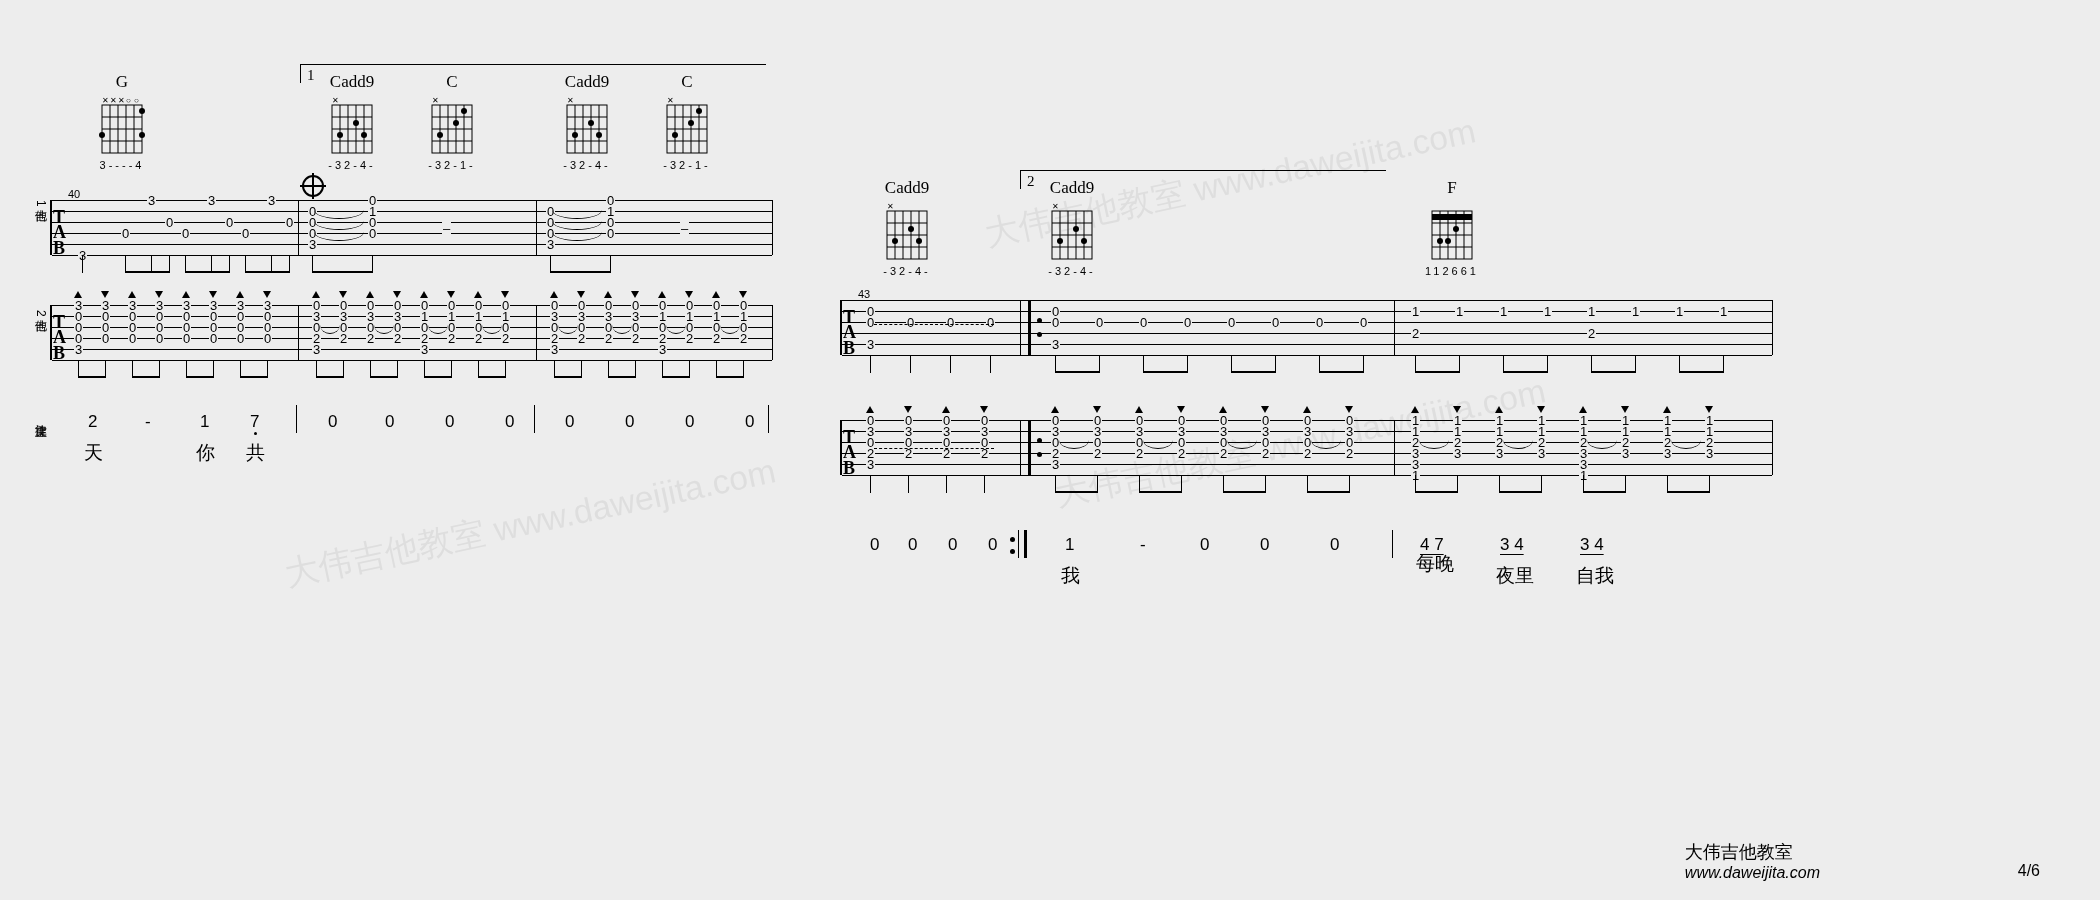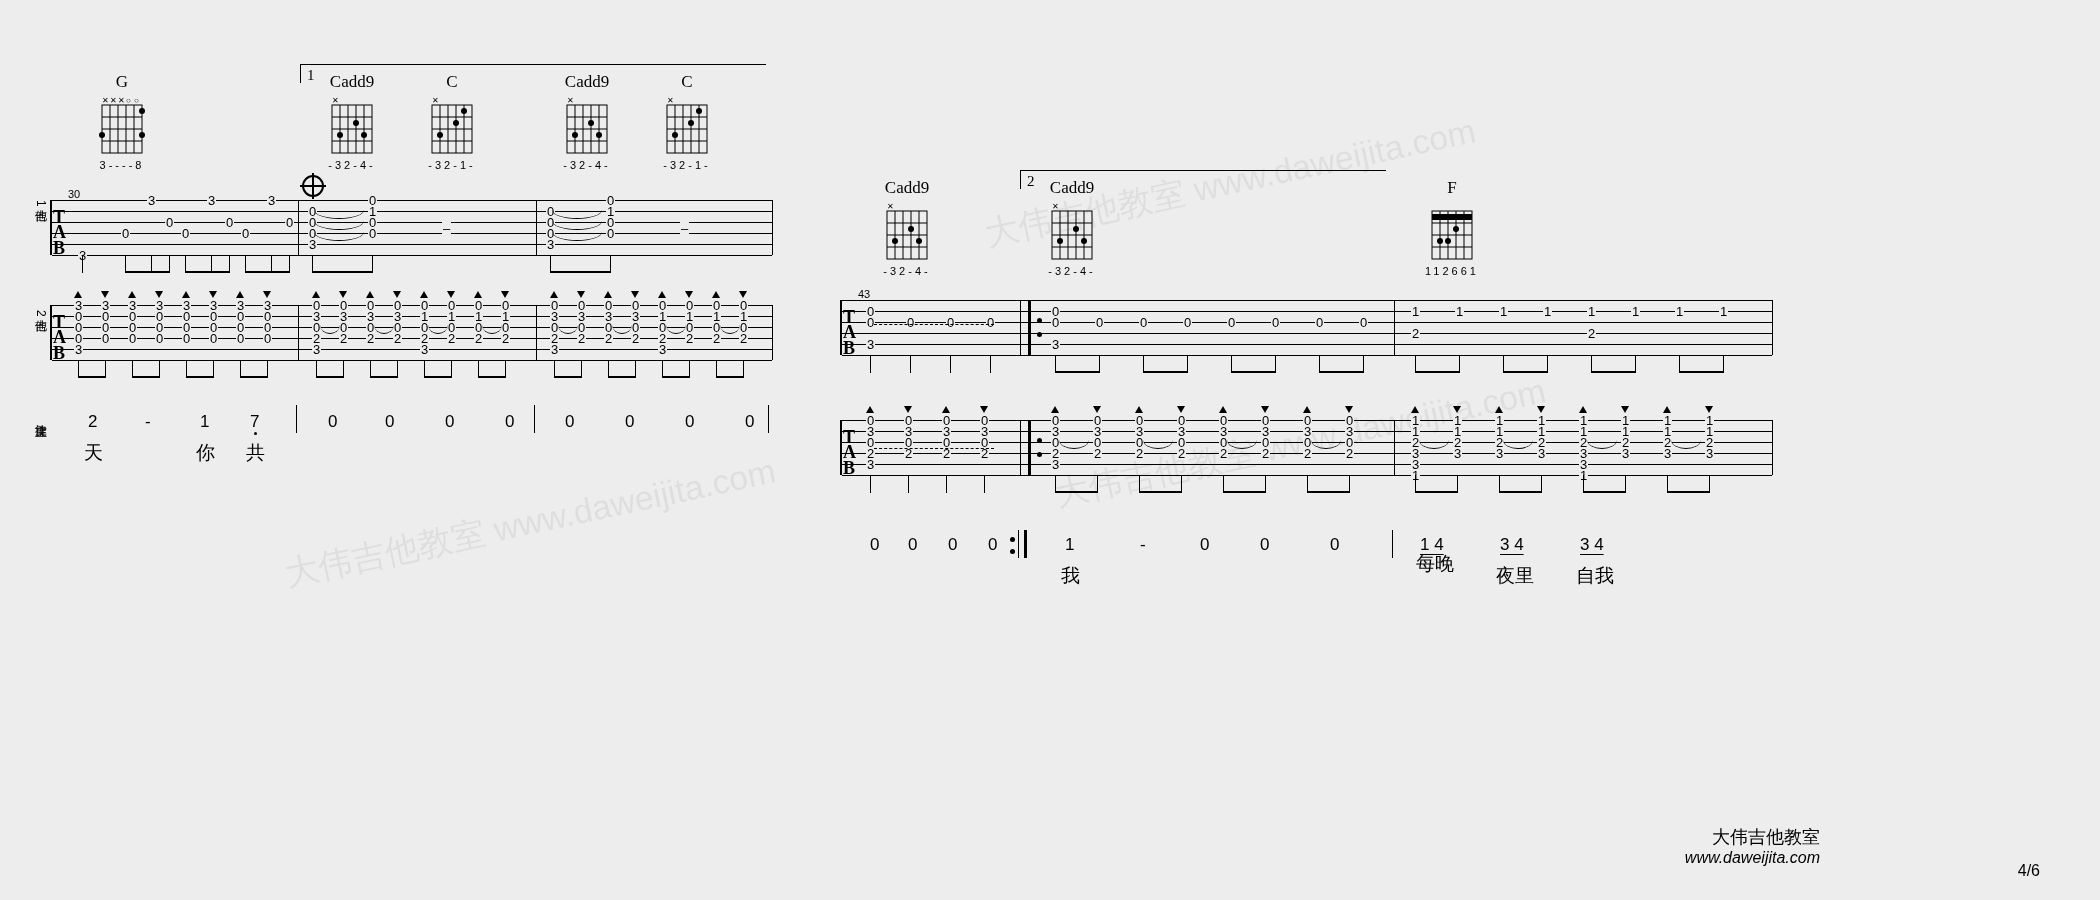--- a/index.html
+++ b/index.html
@@ -46,21 +46,21 @@
   .volta{position:absolute;border-top:1.5px solid #000;border-left:1.5px solid #000;height:18px}
   .volta .num{position:absolute;left:6px;top:2px;font-size:15px;font-family:"Times New Roman",serif}
 
   
   .meas{position:absolute;font-size:11px}
   .coda{position:absolute;width:18px;height:18px;border:2px solid #000;border-radius:50%}
   .coda::before,.coda::after{content:"";position:absolute;background:#000}
   .coda::before{left:50%;top:-4px;width:2px;height:26px;margin-left:-1px}
   .coda::after{top:50%;left:-4px;height:2px;width:26px;margin-top:-1px}
 
-  .footer{position:absolute;right:60px;bottom:33px;text-align:right;font-size:18px}
+  .footer{position:absolute;right:60px;bottom:18px;text-align:left;font-size:18px}
   .footer .site{font-style:italic;font-size:16px}
   .pgnum{position:absolute;right:60px;bottom:20px;font-size:16px}
 </style>
 </head>
 <body>
 
 <div class="page">
 
   <div class="wm" style="left:980px;top:160px">大伟吉他教室 www.daweijita.com</div>
   <div class="wm" style="left:1050px;top:420px">大伟吉他教室 www.daweijita.com</div>
@@ -81,21 +81,21 @@
         </g>
         <text x="6" y="8" font-size="8">✕</text>
         <text x="14" y="8" font-size="8">✕</text>
         <text x="22" y="8" font-size="8">✕</text>
         <text x="30" y="8" font-size="8">○</text>
         <text x="38" y="8" font-size="8">○</text>
         <circle cx="6" cy="40" r="3"></circle>
         <circle cx="46" cy="40" r="3"></circle>
         <circle cx="46" cy="16" r="3" fill="#000"></circle>
       </svg>
-    <div class="fing">3----8</div>
+    <div class="fing">3----4</div>
   </div>
 
   <div class="volta" style="left:300px;top:64px;width:465px">
       <span class="num">1</span>
     </div>
   <div class="chord" style="left:320px;top:72px">
       <div class="nm">Cadd9</div>
       <svg width="52" height="62">
         <g stroke="#000" stroke-width="1" fill="none">
           <rect x="6" y="10" width="40" height="48"></rect>
@@ -169,21 +169,21 @@
         </g>
         <text x="6" y="8" font-size="8">✕</text>
         <circle cx="14" cy="40" r="3"></circle>
         <circle cx="30" cy="28" r="3"></circle>
         <circle cx="38" cy="16" r="3"></circle>
       </svg>
       <div class="fing">-32-1-</div>
     </div>
 
   <div class="coda" style="left:302px;top:175px"></div>
-  <div class="meas" style="left:68px;top:188px">30</div>
+  <div class="meas" style="left:68px;top:188px">40</div>
 
   <div class="vlabel" style="left:32px;top:200px">吉他1</div>
   <div class="vlabel" style="left:32px;top:310px">吉他2</div>
   <div class="vlabel" style="left:32px;top:415px">主旋律</div>
 
   <div class="staff" id="L1" style="left:50px;top:200px;width:720px;height:55px">
     <div class="line" style="top:0"></div>
       <div class="line" style="top:11px"></div>
       <div class="line" style="top:22px"></div>
       <div class="line" style="top:33px"></div>
@@ -773,21 +773,21 @@
       <div class="beam" style="left:1667px;top:491px;width:42px"></div>
       <div class="mel" style="left:870px;top:535px">0</div>
       <div class="mel" style="left:908px;top:535px">0</div>
       <div class="mel" style="left:948px;top:535px">0</div>
       <div class="mel" style="left:988px;top:535px">0</div>
       <div class="mel" style="left:1065px;top:535px">1</div>
       <div class="mel" style="left:1140px;top:535px">-</div>
       <div class="mel" style="left:1200px;top:535px">0</div>
       <div class="mel" style="left:1260px;top:535px">0</div>
       <div class="mel" style="left:1330px;top:535px">0</div>
-      <div class="mel ul" style="left:1420px;top:535px">1 4</div>
+      <div class="mel ul" style="left:1420px;top:535px">4 7</div>
       <div class="mel ul" style="left:1500px;top:535px">3 4</div>
       <div class="mel ul" style="left:1580px;top:535px">3 4</div>
       <div class="lyr" style="left:1061px;top:563px">我</div>
       <div class="lyr" style="left:1416px;top:551px">每晚</div>
       <div class="lyr" style="left:1496px;top:563px">夜里</div>
       <div class="lyr" style="left:1576px;top:563px">自我</div>
     </div>
 </div>
 
 </body></html>

